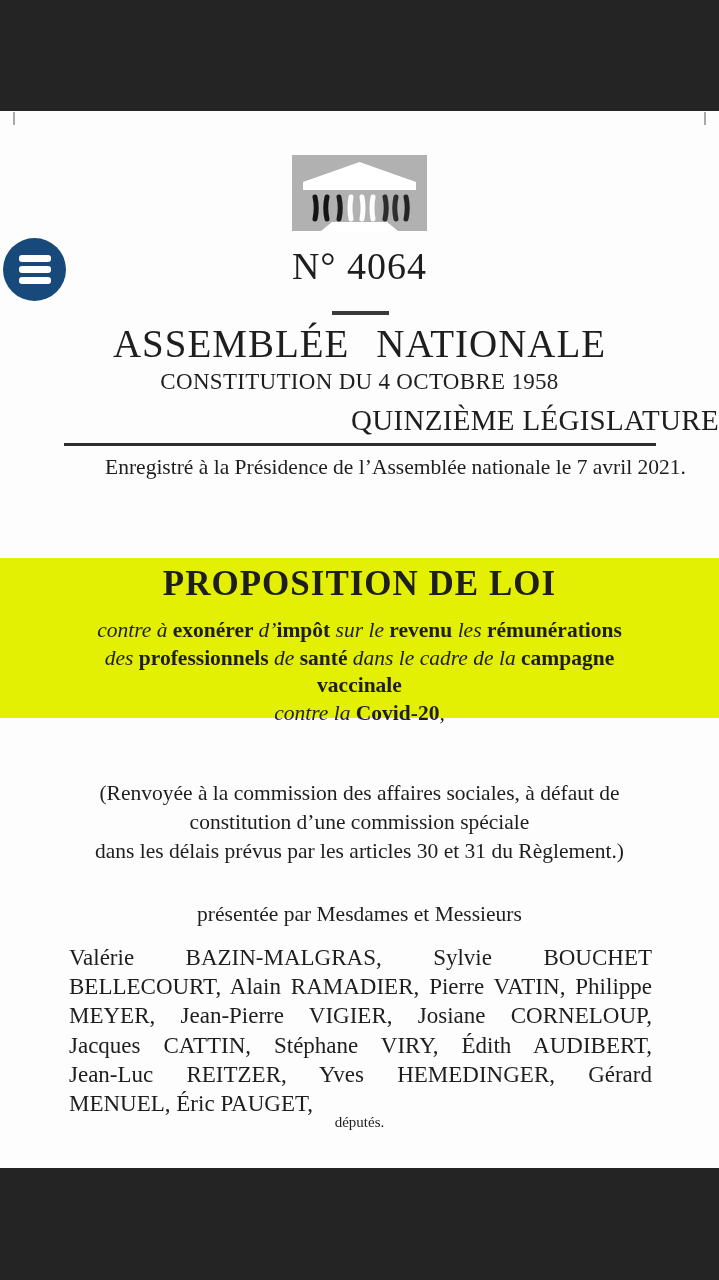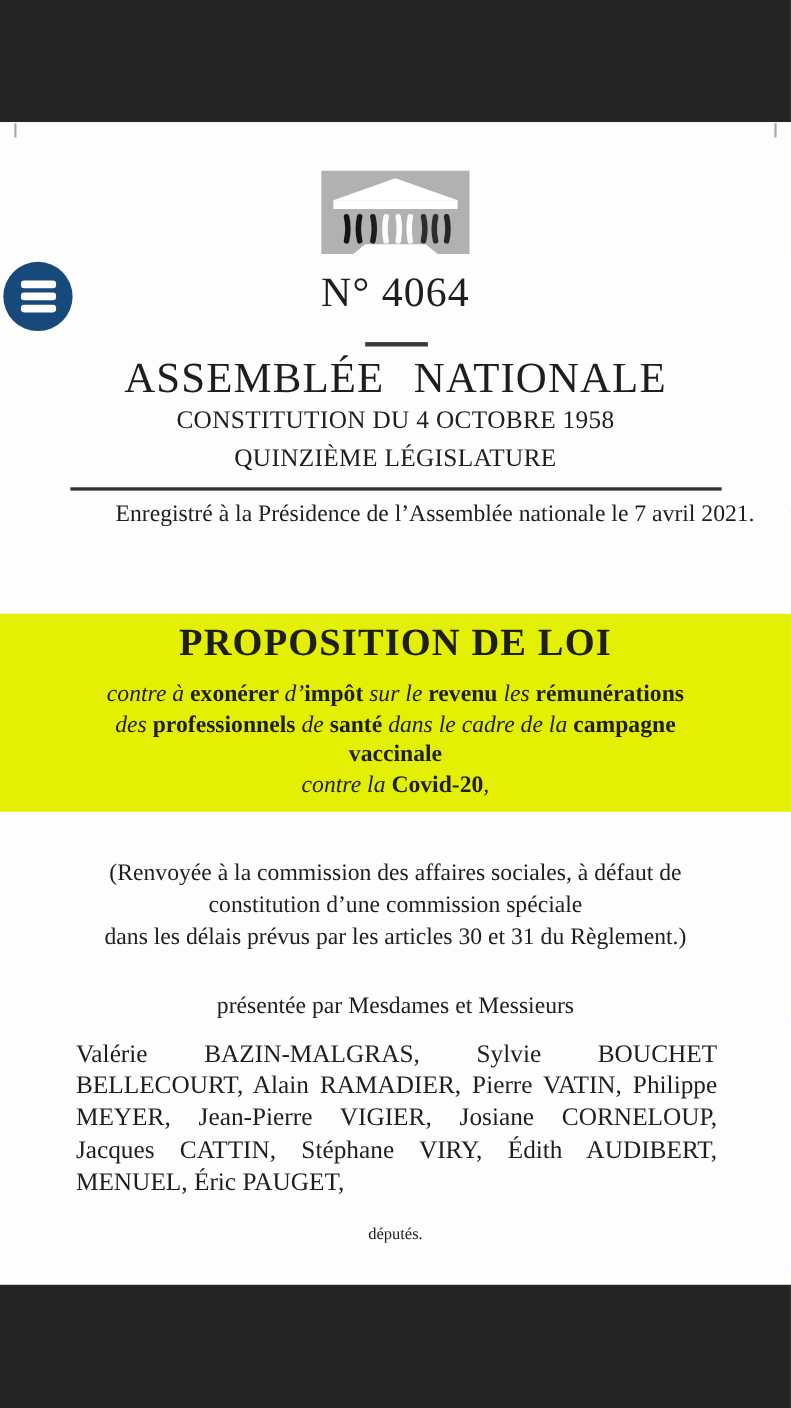--- a/index.html
+++ b/index.html
@@ -13,24 +13,24 @@
   .page{position:absolute;left:0;top:111px;width:719px;height:1057px;background:#fdfdfd;}
   .cropmark{position:absolute;width:2px;height:13px;background:#a9a9a9;top:112px;}
   .cropmark.left{left:13px;}
   .cropmark.right{left:704px;}
   .logo{position:absolute;left:292px;top:155px;width:135px;height:76px;}
   .centered{position:absolute;left:0;width:719px;text-align:center;}
   .doc-number{top:244px;font-size:38px;letter-spacing:1px;}
   .dash{position:absolute;left:332px;top:311px;width:57px;height:4px;background:#3a3a3a;}
   .institution{top:321px;font-size:39px;letter-spacing:1px;word-spacing:16px;}
   .constitution{top:369px;font-size:23px;letter-spacing:0.3px;}
-  .legislature{top:404px;font-size:23px;letter-spacing:0.3px;}
+  .legislature{top:404px;font-size:29px;letter-spacing:0.3px;text-align:right;}
   .rule{position:absolute;left:64px;top:443px;width:592px;height:3px;background:#2e2e2e;}
   .registered{top:455px;font-size:21.5px;padding-left:36px;}
-  .highlight{position:absolute;left:0;top:558px;width:719px;height:180px;background:#e4f003;}
+  .highlight{position:absolute;left:0;top:558px;width:719px;height:160px;background:#e4f003;}
   .law-title{margin-top:6px;text-align:center;font-size:35px;font-weight:bold;letter-spacing:1px;}
   .subtitle{margin-top:13px;text-align:center;font-size:21.5px;line-height:27.5px;}
   .subtitle .it{font-style:italic;}
   .subtitle .bd{font-weight:bold;}
   .referral{top:779px;font-size:21.5px;line-height:29px;}
   .presented{top:902px;font-size:21.5px;}
   .authors{position:absolute;left:69px;top:943px;width:583px;font-size:23px;line-height:29.2px;}
   .authors .line{text-align:justify;text-align-last:justify;text-justify:inter-word;}
   .authors .line:last-child{text-align-last:left;}
   .deputies{top:1114px;font-size:15px;}
@@ -99,20 +99,21 @@
       <div class="line">dans les délais prévus par les articles 30 et 31 du Règlement.)</div>
     </div>
 
   <div class="centered presented">présentée par Mesdames et Messieurs</div>
 
   <div class="authors" id="authors-lines">
       <div class="line">Valérie BAZIN-MALGRAS, Sylvie BOUCHET</div>
       <div class="line">BELLECOURT, Alain RAMADIER, Pierre VATIN, Philippe</div>
       <div class="line">MEYER, Jean-Pierre VIGIER, Josiane CORNELOUP,</div>
       <div class="line">Jacques CATTIN, Stéphane VIRY, Édith AUDIBERT,</div>
+      <div class="line">Jean-Luc REITZER, Yves HEMEDINGER, Gérard</div>
       <div class="line">MENUEL, Éric PAUGET,</div>
     </div>
 
   <div class="centered deputies">députés.</div>
 
   <button class="menu-btn" style="background: rgb(23, 73, 123);">
     <span class="hamburger">
         <i></i>
         <i></i>
         <i></i>

